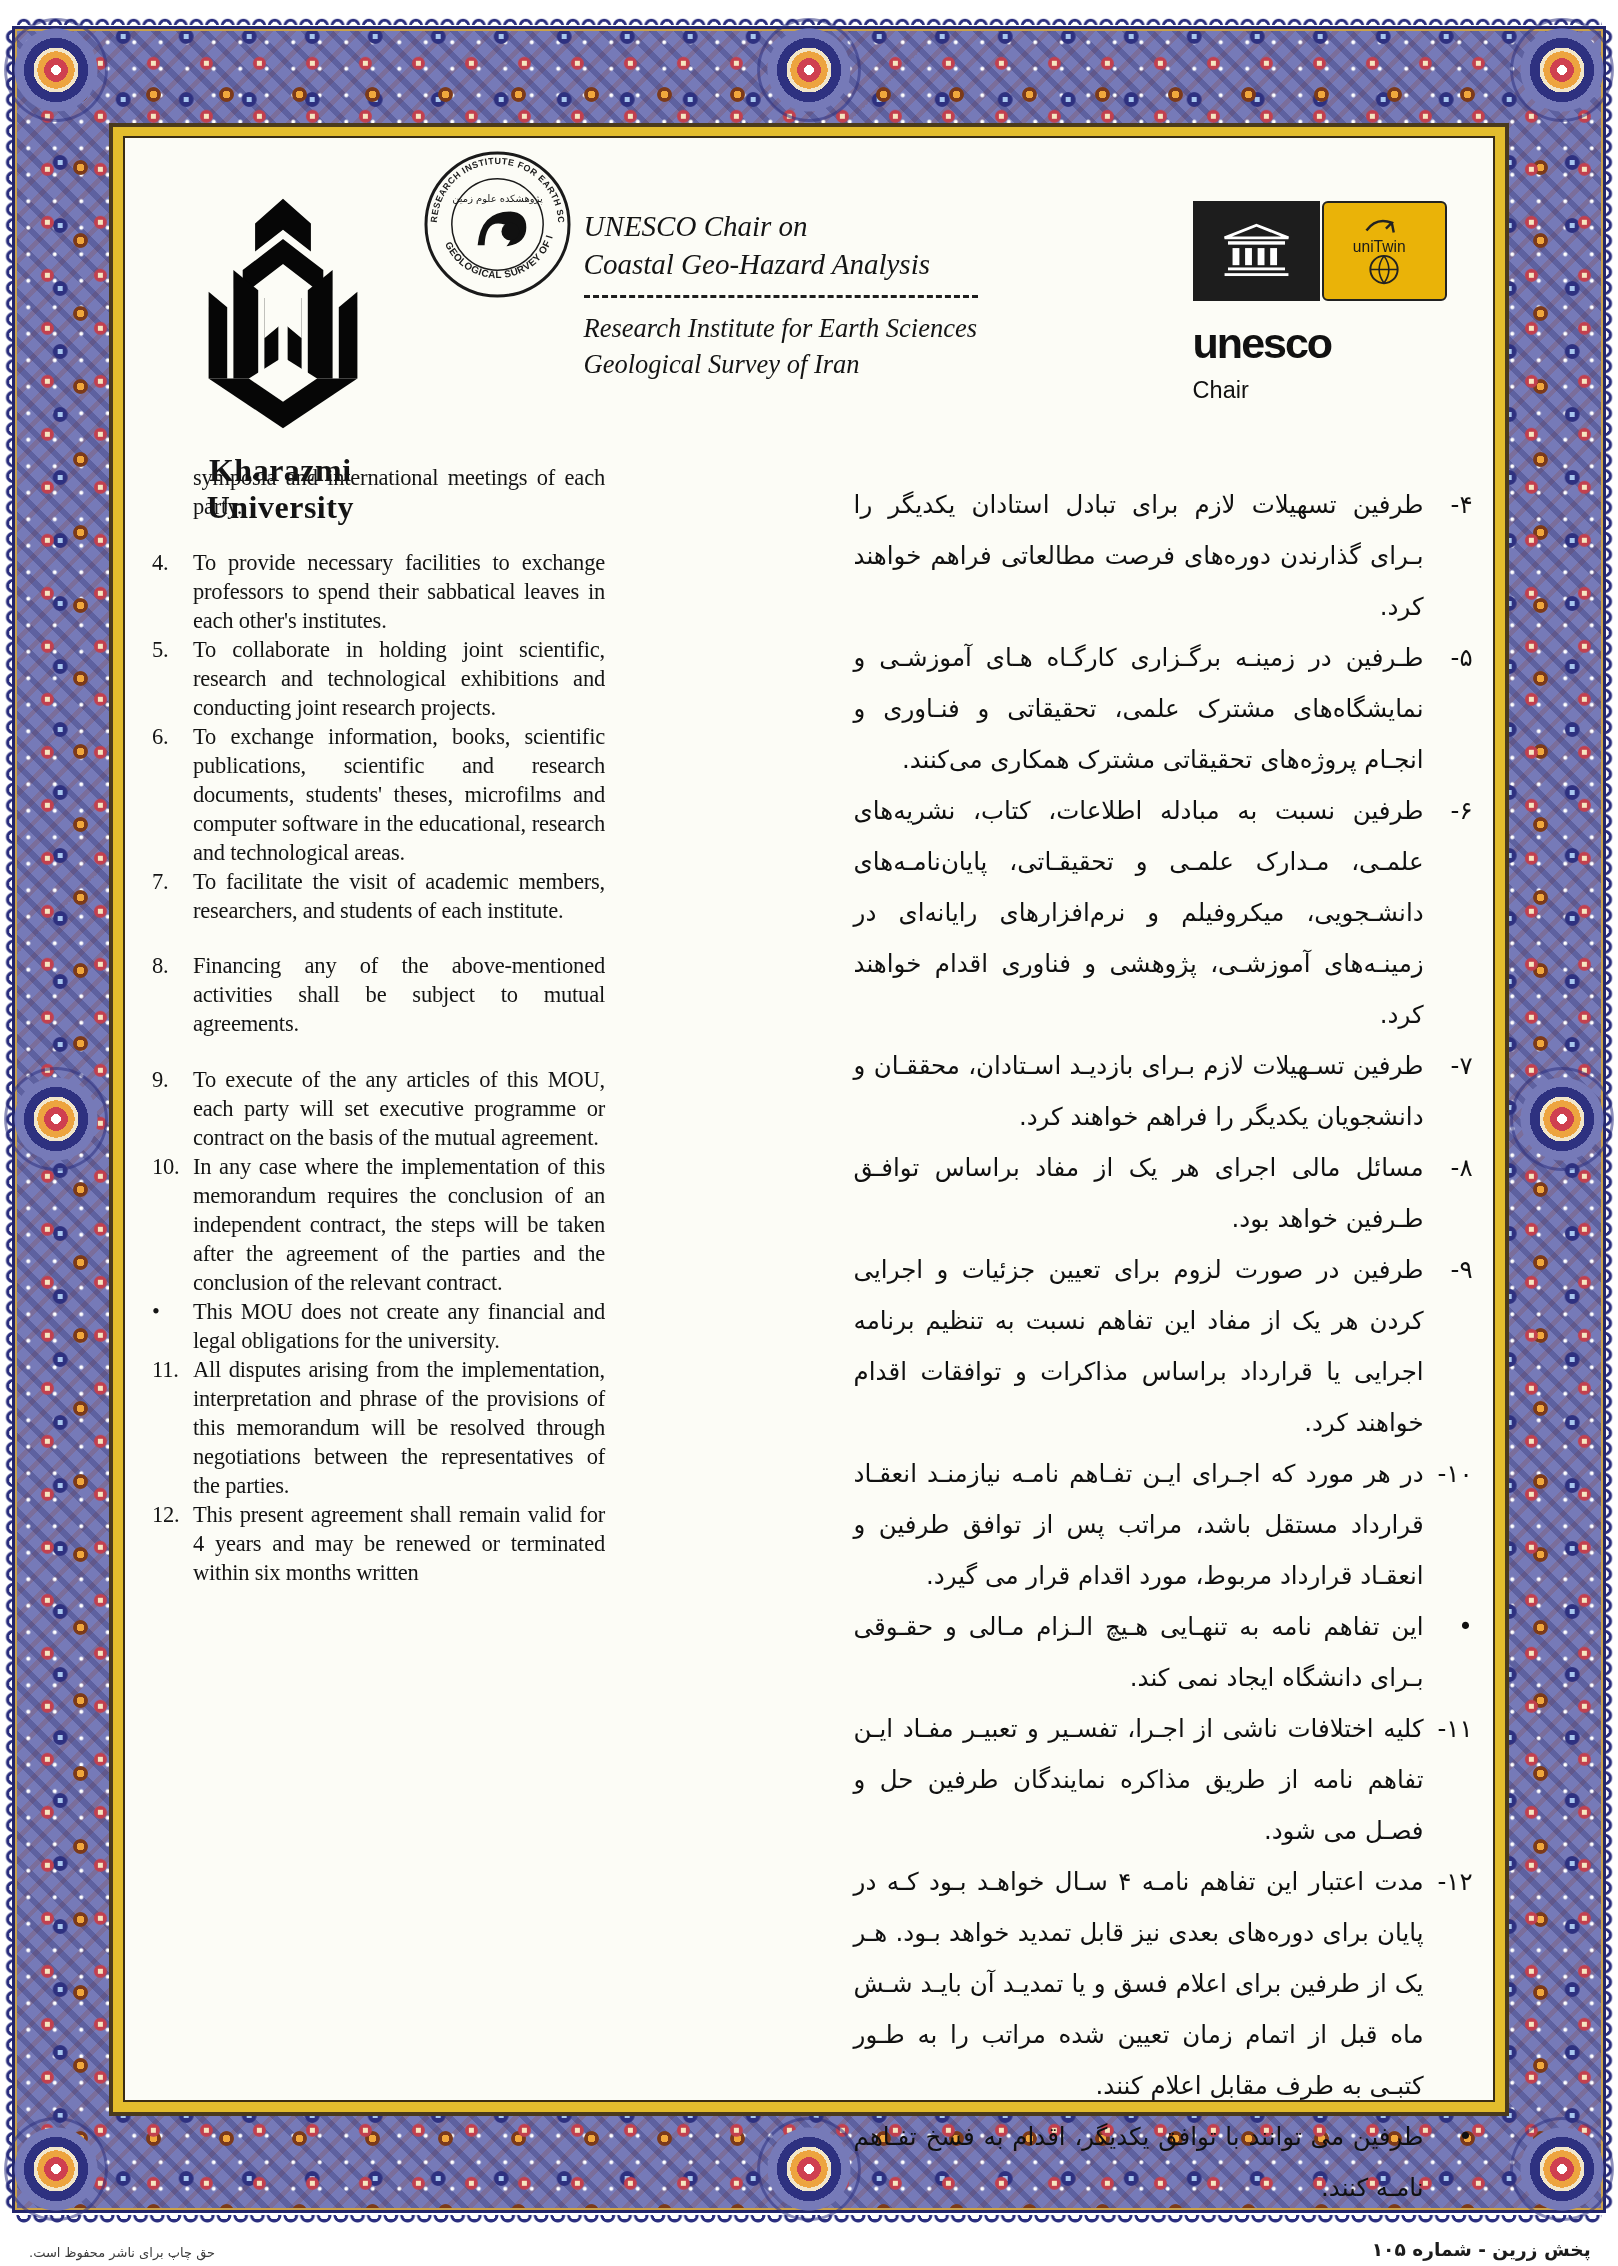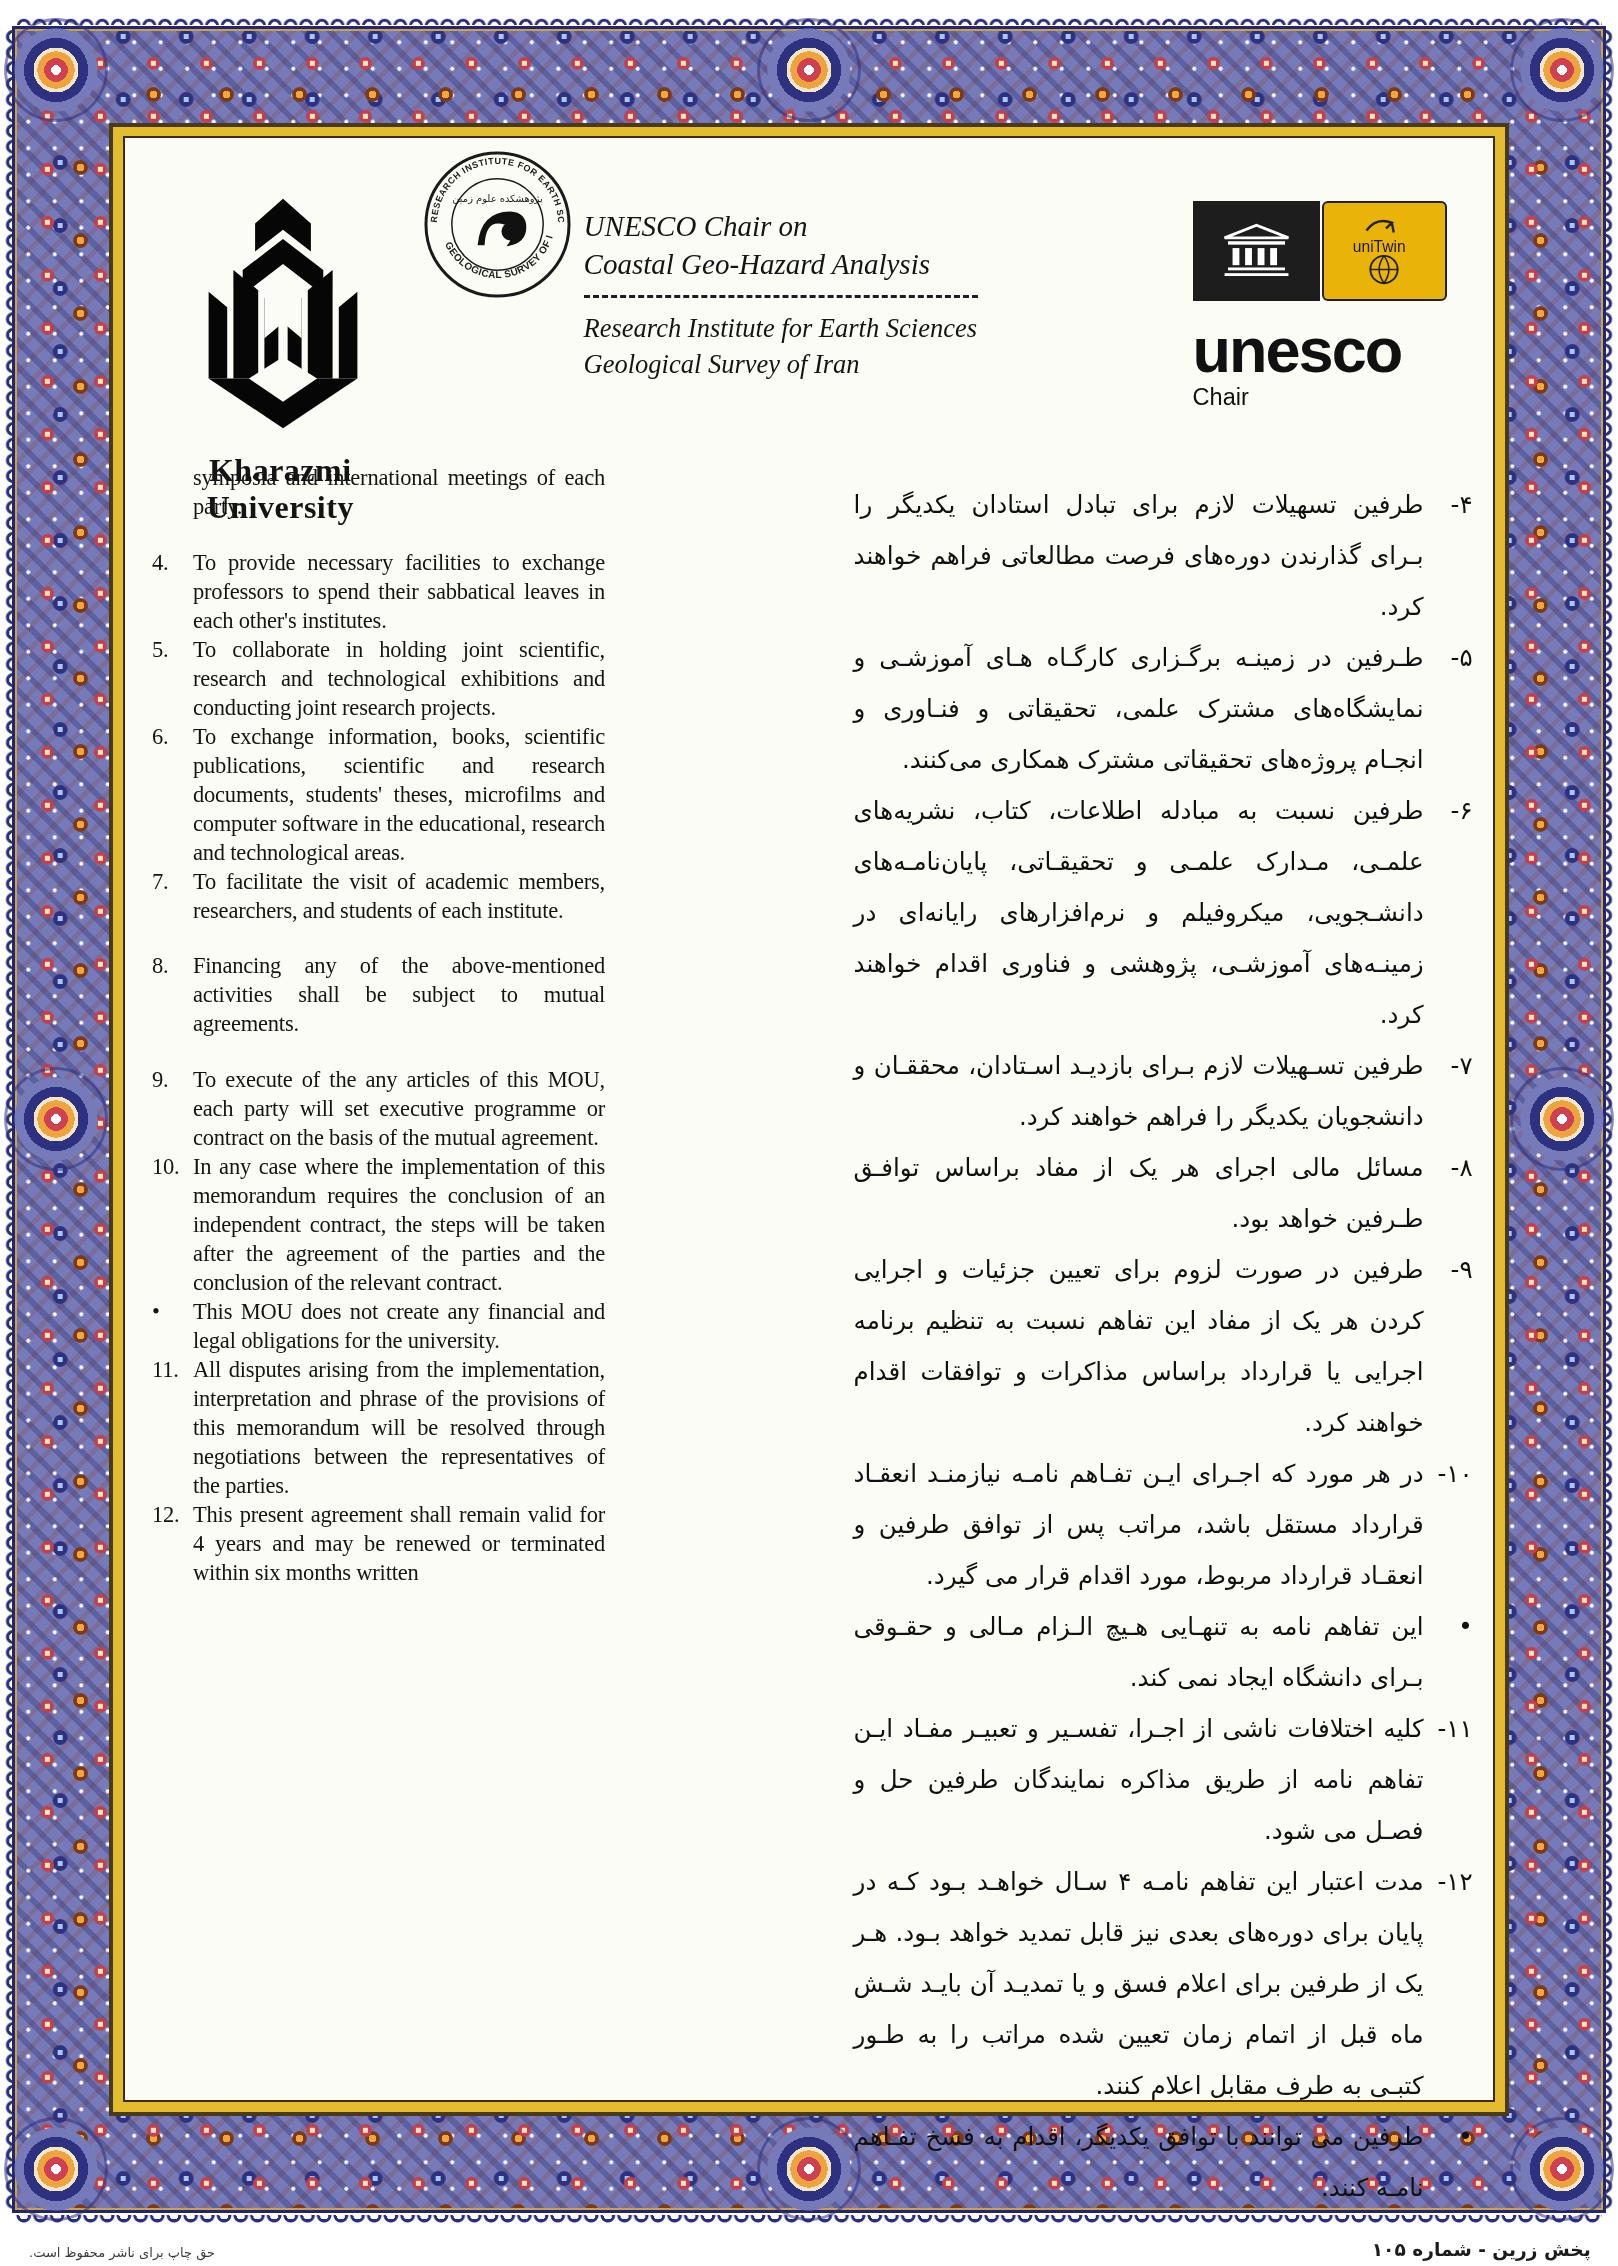--- a/index.html
+++ b/index.html
@@ -61,21 +61,21 @@
   .hdr-text{position:absolute;left:459px;top:69px;width:408px;}
   .hdr-line1,.hdr-line2{font-size:29px;font-weight:normal;font-style:italic;line-height:38px;}
   .hdr-divider{border-top:3.9px dashed #1d1d1d;margin:11.8px 0 11.8px 0;width:394px;}
   .hdr-line3,.hdr-line4{font-size:26.5px;font-style:italic;line-height:36px;}
   .unesco-block{position:absolute;left:1068px;top:63px;width:257px;}
   .logo-boxes{display:flex;height:100px;}
   .temple-box{width:127px;height:100px;background:#1d1d1d;display:flex;align-items:center;justify-content:center;}
   .unitwin-box{box-sizing:border-box;width:125px;height:100px;background:#eab308;border:2px solid #222;
     border-radius:5.9px;margin-left:2px;display:flex;align-items:center;justify-content:center;}
   .unesco-wordmark{font-family:"Liberation Sans","DejaVu Sans",sans-serif;font-weight:bold;
-    font-size:63px;letter-spacing:-2px;line-height:63px;margin-top:18px;color:#111;}
+    font-size:43px;letter-spacing:-2px;line-height:63px;margin-top:11px;color:#111;}
   .chair-label{font-family:"Liberation Sans","DejaVu Sans",sans-serif;font-size:23.5px;margin-top:2px;color:#111;}
   
   .col-en{position:absolute;left:27.4px;top:325px;width:453px;font-size:22.5px;line-height:29px;letter-spacing:-0.2px;}
   .eitem{display:flex;}
   .eitem.gap{margin-top:26.5px;}
   .eitem .num{flex:0 0 41px;}
   .eitem .txt{flex:1;text-align:justify;}
   .col-fa{position:absolute;left:729px;top:341px;width:619px;direction:rtl;
     font-family:"DejaVu Sans",sans-serif;font-size:24.5px;line-height:51px;color:#101010;}
   .fitem{display:flex;direction:rtl;}

